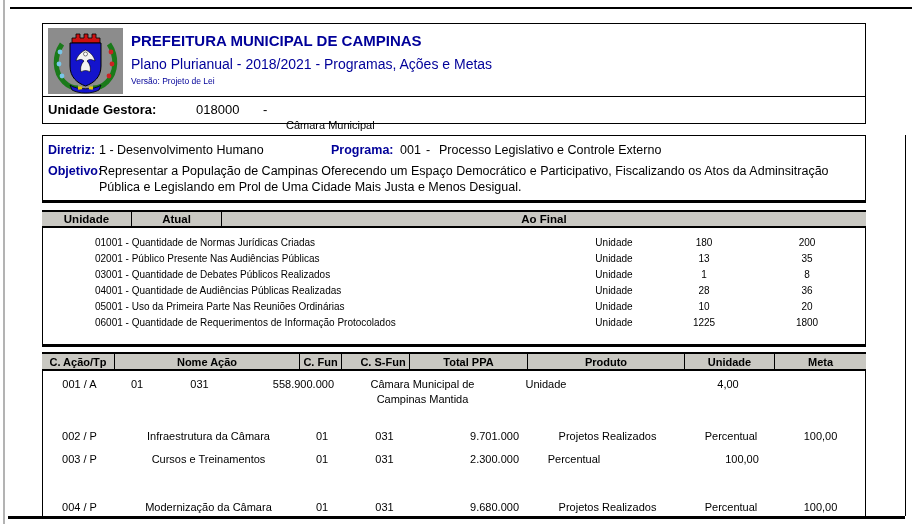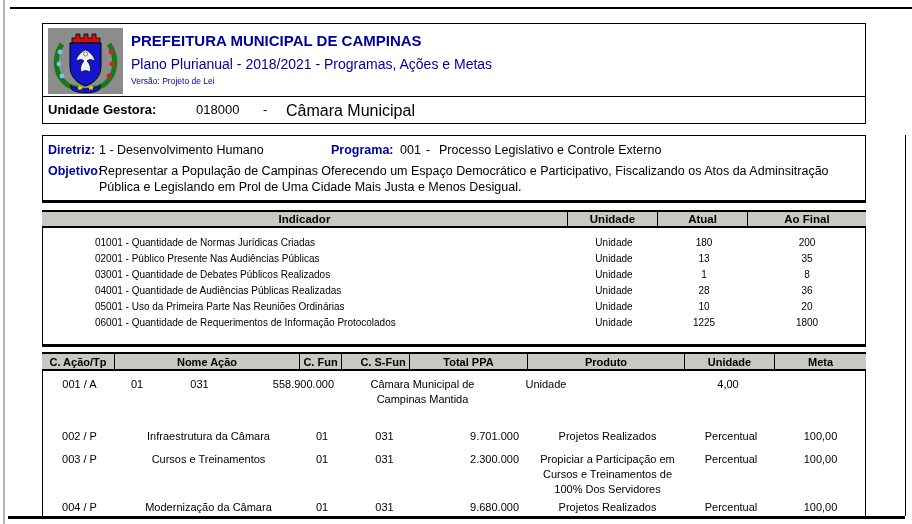--- a/index.html
+++ b/index.html
@@ -22,21 +22,21 @@
   .org-name  { position:absolute; left:88px; top:8px;  font-size:15px; font-weight:bold; color:#000099; }
   .doc-title { position:absolute; left:88px; top:32px; font-size:14px; color:#000099; }
   .doc-version { position:absolute; left:88px; top:52px; font-size:8.5px; color:#000099; }
 
   
   .ug-box { position:absolute; left:0; top:97px; width:824px; height:27px; border:1px solid #000; border-top:none; background:#fff; }
   .ug-box .row { position:absolute; left:5px; top:5px; font-size:13px; }
   .ug-label { font-weight:bold; }
   .ug-code { position:absolute; left:153px; top:5px; font-size:13px; }
   .ug-dash { position:absolute; left:220px; top:5px; font-size:13px; }
-  .ug-name { position:absolute; left:243px; top:5px; font-size:16px; }
+  .ug-name { position:absolute; left:243px; top:22px; font-size:11px; }
 
   
   .program-box { position:absolute; left:0; top:135px; width:824px; height:68px; border:1px solid #000; border-bottom:3px solid #000; background:#fff; font-size:12.5px; }
   .blue-label { color:#000099; font-weight:bold; }
   .diretriz-value { position:absolute; left:56px; top:7px; }
   .programa-label { position:absolute; left:288px; top:7px; }
   .programa-code { position:absolute; left:357px; top:7px; }
   .programa-dash { position:absolute; left:383px; top:7px; }
   .programa-name { position:absolute; left:396px; top:7px; }
   .objetivo-label { position:absolute; left:5px; top:28px; }
@@ -127,21 +127,20 @@
       <span class="programa-code">001</span>
       <span class="programa-dash">-</span>
       <span class="programa-name">Processo Legislativo e Controle Externo</span>
       <span class="blue-label objetivo-label">Objetivo:</span>
       <span class="objetivo-l1">Representar a População de Campinas Oferecendo um Espaço Democrático e Participativo, Fiscalizando os Atos da Adminsitração</span>
       <span class="objetivo-l2">Pública e Legislando em Prol de Uma Cidade Mais Justa e Menos Desigual.</span>
     </div>
 
     <div class="ind-table">
       <div class="thead-row ind-head">
-        <div class="th c1">Indicador</div>
         <div class="th c2">Unidade</div>
         <div class="th c3">Atual</div>
         <div class="th c4">Ao Final</div>
       </div>
       <div class="ind-body">
         <div class="ind-row">
           <div class="c1">01001 - Quantidade de Normas Jurídicas Criadas</div>
           <div class="c2">Unidade</div>
           <div class="c3">180</div>
           <div class="c4">200</div>
@@ -210,21 +209,20 @@
           <div class="cell cw6 produto">Projetos Realizados</div>
           <div class="cell cw7">Percentual</div>
           <div class="cell cw8">100,00</div>
         </div>
         <div class="act-row r3">
           <div class="cell cw1">003 / P</div>
           <div class="cell cw2 nome">Cursos e Treinamentos</div>
           <div class="cell cw3">01</div>
           <div class="cell cw4">031</div>
           <div class="cell cw5 ppa">2.300.000</div>
-          <div class="cell cw6 produto">Propiciar a Participação em Cursos e Treinamentos de 100% Dos Servidores</div>
           <div class="cell cw7">Percentual</div>
           <div class="cell cw8">100,00</div>
         </div>
         <div class="act-row r4">
           <div class="cell cw1">004 / P</div>
           <div class="cell cw2 nome">Modernização da Câmara</div>
           <div class="cell cw3">01</div>
           <div class="cell cw4">031</div>
           <div class="cell cw5 ppa">9.680.000</div>
           <div class="cell cw6 produto">Projetos Realizados</div>

